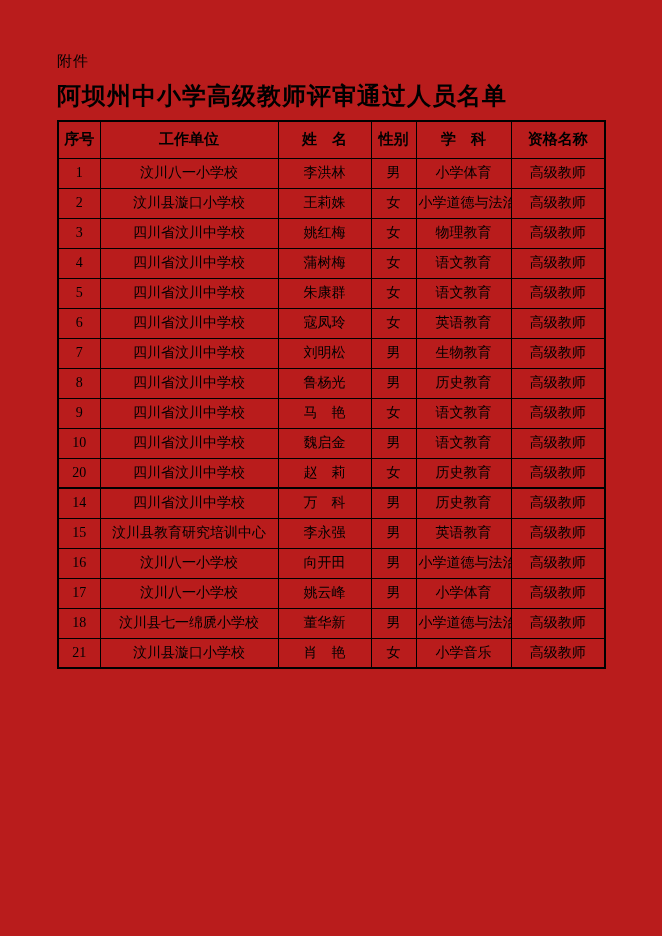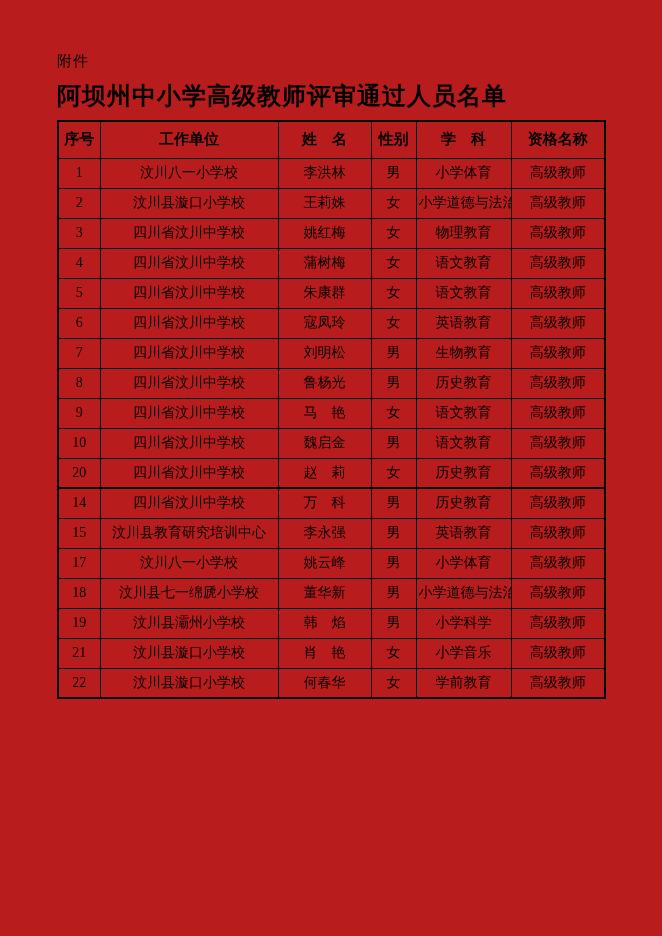--- a/index.html
+++ b/index.html
@@ -190,54 +190,46 @@
         </tr>
         <tr>
           <td>15</td>
           <td>汶川县教育研究培训中心</td>
           <td>李永强</td>
           <td>男</td>
           <td>英语教育</td>
           <td>高级教师</td>
         </tr>
         <tr>
+          <td>16</td>
+          <td>汶川八一小学校</td>
+          <td>向开田</td>
+          <td>男</td>
+          <td>小学道德与法治</td>
+          <td>高级教师</td>
+        </tr>
+        <tr>
           <td>17</td>
           <td>汶川八一小学校</td>
           <td>姚云峰</td>
           <td>男</td>
           <td>小学体育</td>
           <td>高级教师</td>
         </tr>
         <tr>
           <td>18</td>
           <td>汶川县七一绵虒小学校</td>
           <td>董华新</td>
           <td>男</td>
           <td>小学道德与法治</td>
           <td>高级教师</td>
         </tr>
         <tr>
-          <td>19</td>
-          <td>汶川县灞州小学校</td>
-          <td>韩　焰</td>
-          <td>男</td>
-          <td>小学科学</td>
-          <td>高级教师</td>
-        </tr>
-        <tr>
           <td>21</td>
           <td>汶川县漩口小学校</td>
           <td>肖　艳</td>
           <td>女</td>
           <td>小学音乐</td>
           <td>高级教师</td>
         </tr>
-        <tr>
-          <td>22</td>
-          <td>汶川县漩口小学校</td>
-          <td>何春华</td>
-          <td>女</td>
-          <td>学前教育</td>
-          <td>高级教师</td>
-        </tr>
       </tbody>
   </table>
 </div>
 
 </body></html>

